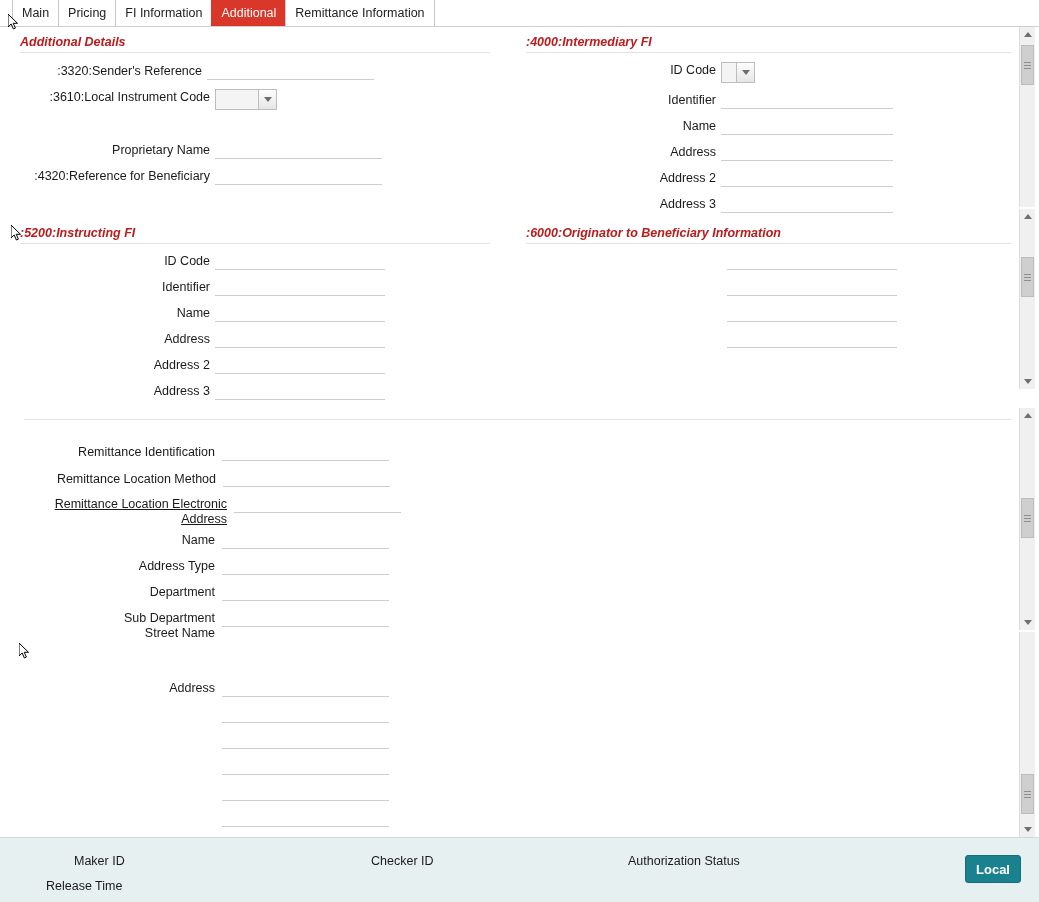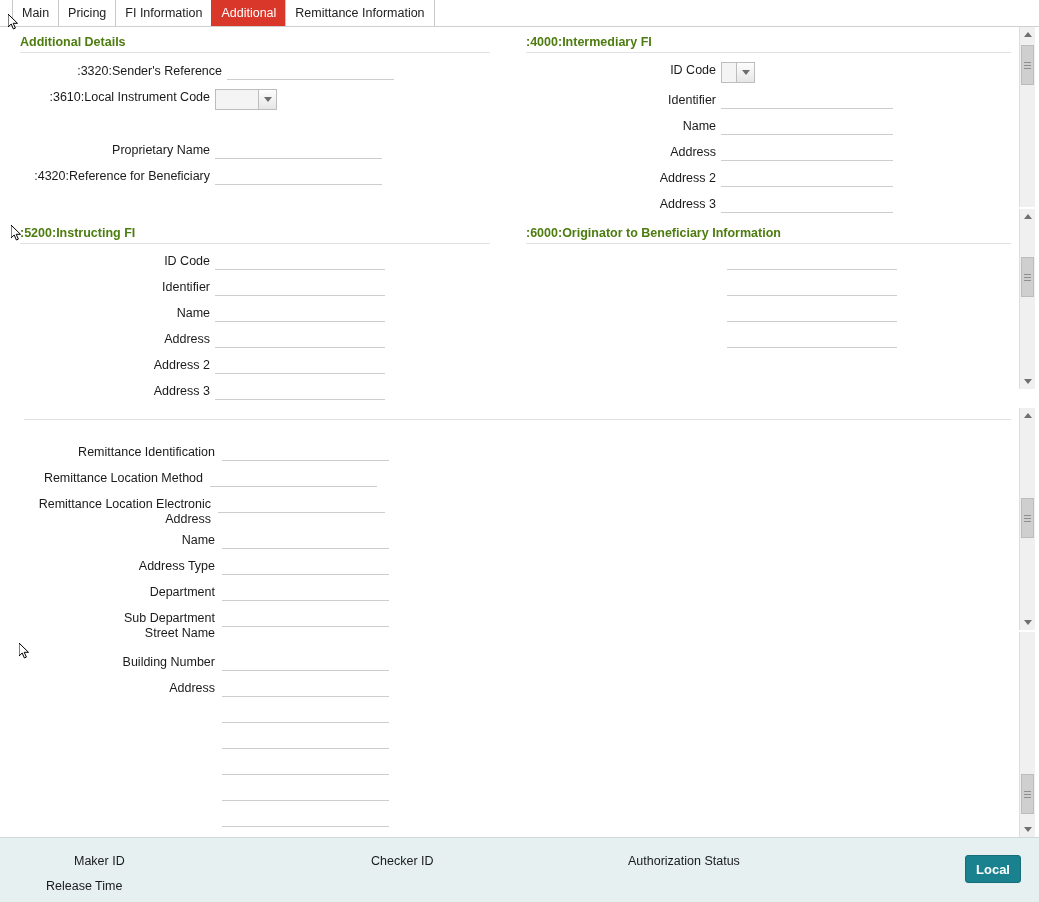--- a/index.html
+++ b/index.html
@@ -67,22 +67,23 @@
     box-sizing: border-box;
   }
 
   
   .sect {
     position: absolute;
   }
   .sect-title {
     font-weight: bold;
     font-size: 12.5px;
-    color: #4d7c0f;
+    color: #b91c1c;
     white-space: nowrap;
+    font-style: italic;
   }
   .sect-rule {
     height: 1px;
     background: #e2e2e2;
     margin-top: 3px;
   }
 
   
   .field {
     position: absolute;
@@ -247,21 +248,21 @@
     <div class="tab">Remittance Information</div>
   </div>
 
   <div class="content">
 
     <div class="sect" style="left:20px; top:8px; width:470px;">
       <div class="sect-title">Additional Details</div>
       <div class="sect-rule"></div>
     </div>
 
-    <div class="field" style="left:32px; top:36px;">
+    <div class="field" style="left:12px; top:36px;">
       <div class="flabel" style="width:190px;">:3320:Sender's Reference</div>
       <input class="finput" style="width: 167px; margin-left: 5px;" value="">
     </div>
 
     <div class="field" style="left:20px; top:62px;">
       <div class="flabel" style="width:190px;">:3610:Local Instrument Code</div>
       <div class="combo" style="width:62px; margin-left:5px;">
         <div class="combo-text"></div>
         <div class="combo-btn">
             <span class="caret"></span>
@@ -366,26 +367,26 @@
 
     <div class="sect" style="left:24px; top:389px; width:987px;">
       <div class="sect-rule"></div>
     </div>
 
     <div class="field" style="left:20px; top:417px;">
       <div class="flabel" style="width:195px;">Remittance Identification</div>
       <input class="finput" style="width: 167px; margin-left: 7px;" value="">
     </div>
 
-    <div class="field" style="left:8px; top:443px;">
+    <div class="field" style="left:21px; top:443px;align-items:center;">
       <div class="flabel" style="width:195px;">Remittance Location Method</div>
       <input class="finput" style="width: 167px; margin-left: 7px;" value="">
     </div>
 
-    <div class="field" style="left:16px; top:469px;">
+    <div class="field" style="left:32px; top:469px;text-decoration:underline;">
       <div class="flabel" style="width:195px;">Remittance Location Electronic
 Address</div>
       <input class="finput" style="width: 167px; margin-left: 7px;" value="">
     </div>
 
     <div class="field" style="left:20px; top:505px;">
       <div class="flabel" style="width:195px;">Name</div>
       <input class="finput" style="width: 167px; margin-left: 7px;" value="">
     </div>
 
@@ -398,24 +399,20 @@
       <div class="flabel" style="width:195px;">Department</div>
       <input class="finput" style="width: 167px; margin-left: 7px;" value="">
     </div>
 
     <div class="field" style="left:20px; top:583px;">
       <div class="flabel" style="width:195px;">Sub Department
 Street Name</div>
       <input class="finput" style="width: 167px; margin-left: 7px;" value="">
     </div>
 
-    <div class="field" style="left:20px; top:627px;">
-      <div class="flabel" style="width:195px;">Building Number</div>
-      <input class="finput" style="width: 167px; margin-left: 7px;" value="">
-    </div>
 
     <div class="field" style="left:20px; top:653px;">
       <div class="flabel" style="width:195px;">Address</div>
       <input class="finput" style="width: 167px; margin-left: 7px;" value="">
     </div>
 
     <input class="finput" style="position: absolute; left: 222px; top: 679px; width: 167px;" value="">
     <input class="finput" style="position: absolute; left: 222px; top: 705px; width: 167px;" value="">
     <input class="finput" style="position: absolute; left: 222px; top: 731px; width: 167px;" value="">
     <input class="finput" style="position: absolute; left: 222px; top: 757px; width: 167px;" value="">

